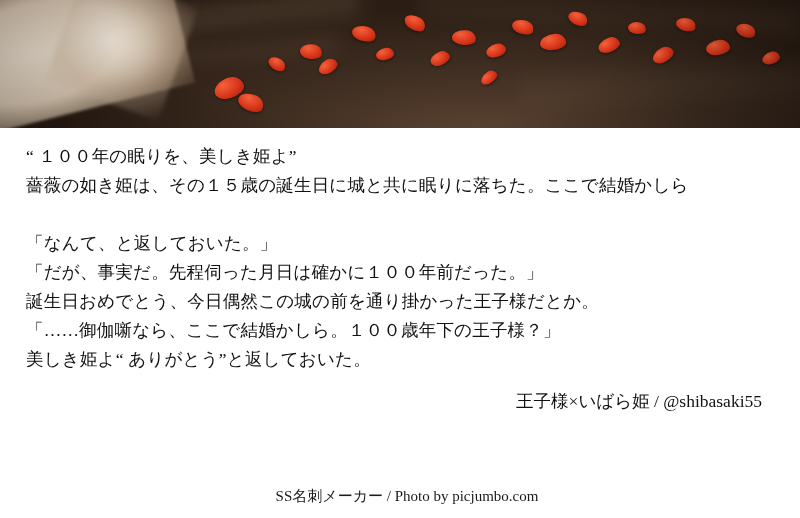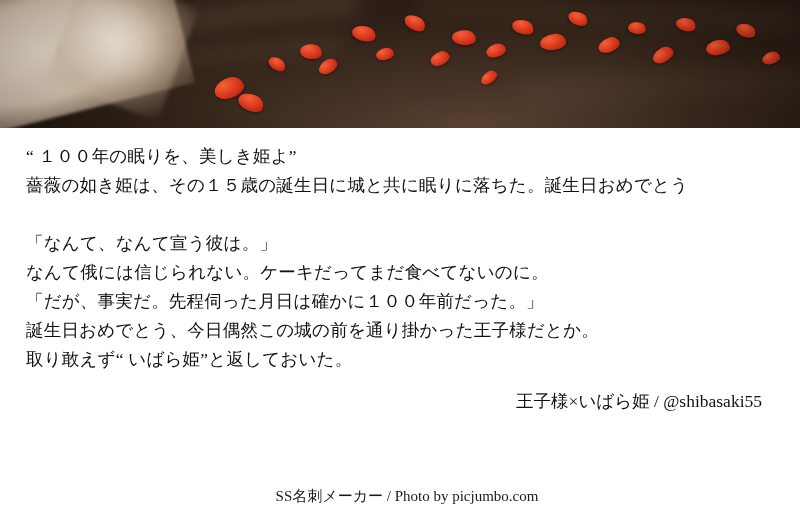--- a/index.html
+++ b/index.html
@@ -158,25 +158,25 @@
         <div class="petal" style="left: 762px; top: 52px; width: 18px; height: 12px; transform: rotate(-16deg);"></div>
         <div class="petal" style="left: 268px; top: 58px; width: 18px; height: 12px; transform: rotate(34deg);"></div>
         <div class="petal" style="left: 480px; top: 72px; width: 18px; height: 11px; transform: rotate(-34deg);"></div>
       </div>
     <div class="vignette"></div>
   </div>
 
   <div class="body">
     <div id="lines">
         <div class="line">“ １００年の眠りを、美しき姫よ”</div>
-        <div class="line">薔薇の如き姫は、その１５歳の誕生日に城と共に眠りに落ちた。誕生日おめでとう</div>
+        <div class="line">薔薇の如き姫は、その１５歳の誕生日に城と共に眠りに落ちた。ここで結婚かしら</div>
         <div class="blank"></div>
-        <div class="line">「なんて、なんて宣う彼は。」</div>
-        <div class="line">なんて俄には信じられない。ケーキだってまだ食べてないのに。</div>
+        <div class="line">「なんて、と返しておいた。」</div>
         <div class="line">「だが、事実だ。先程伺った月日は確かに１００年前だった。」</div>
         <div class="line">誕生日おめでとう、今日偶然この城の前を通り掛かった王子様だとか。</div>
-        <div class="line">取り敢えず“ いばら姫”と返しておいた。</div>
+        <div class="line">「……御伽噺なら、ここで結婚かしら。１００歳年下の王子様？」</div>
+        <div class="line">美しき姫よ“ ありがとう”と返しておいた。</div>
       </div>
     <div class="byline">王子様×いばら姫 / @shibasaki55</div>
   </div>
 
   <div class="footer">SS名刺メーカー / Photo by picjumbo.com</div>
 </div>
 
 </body></html>

